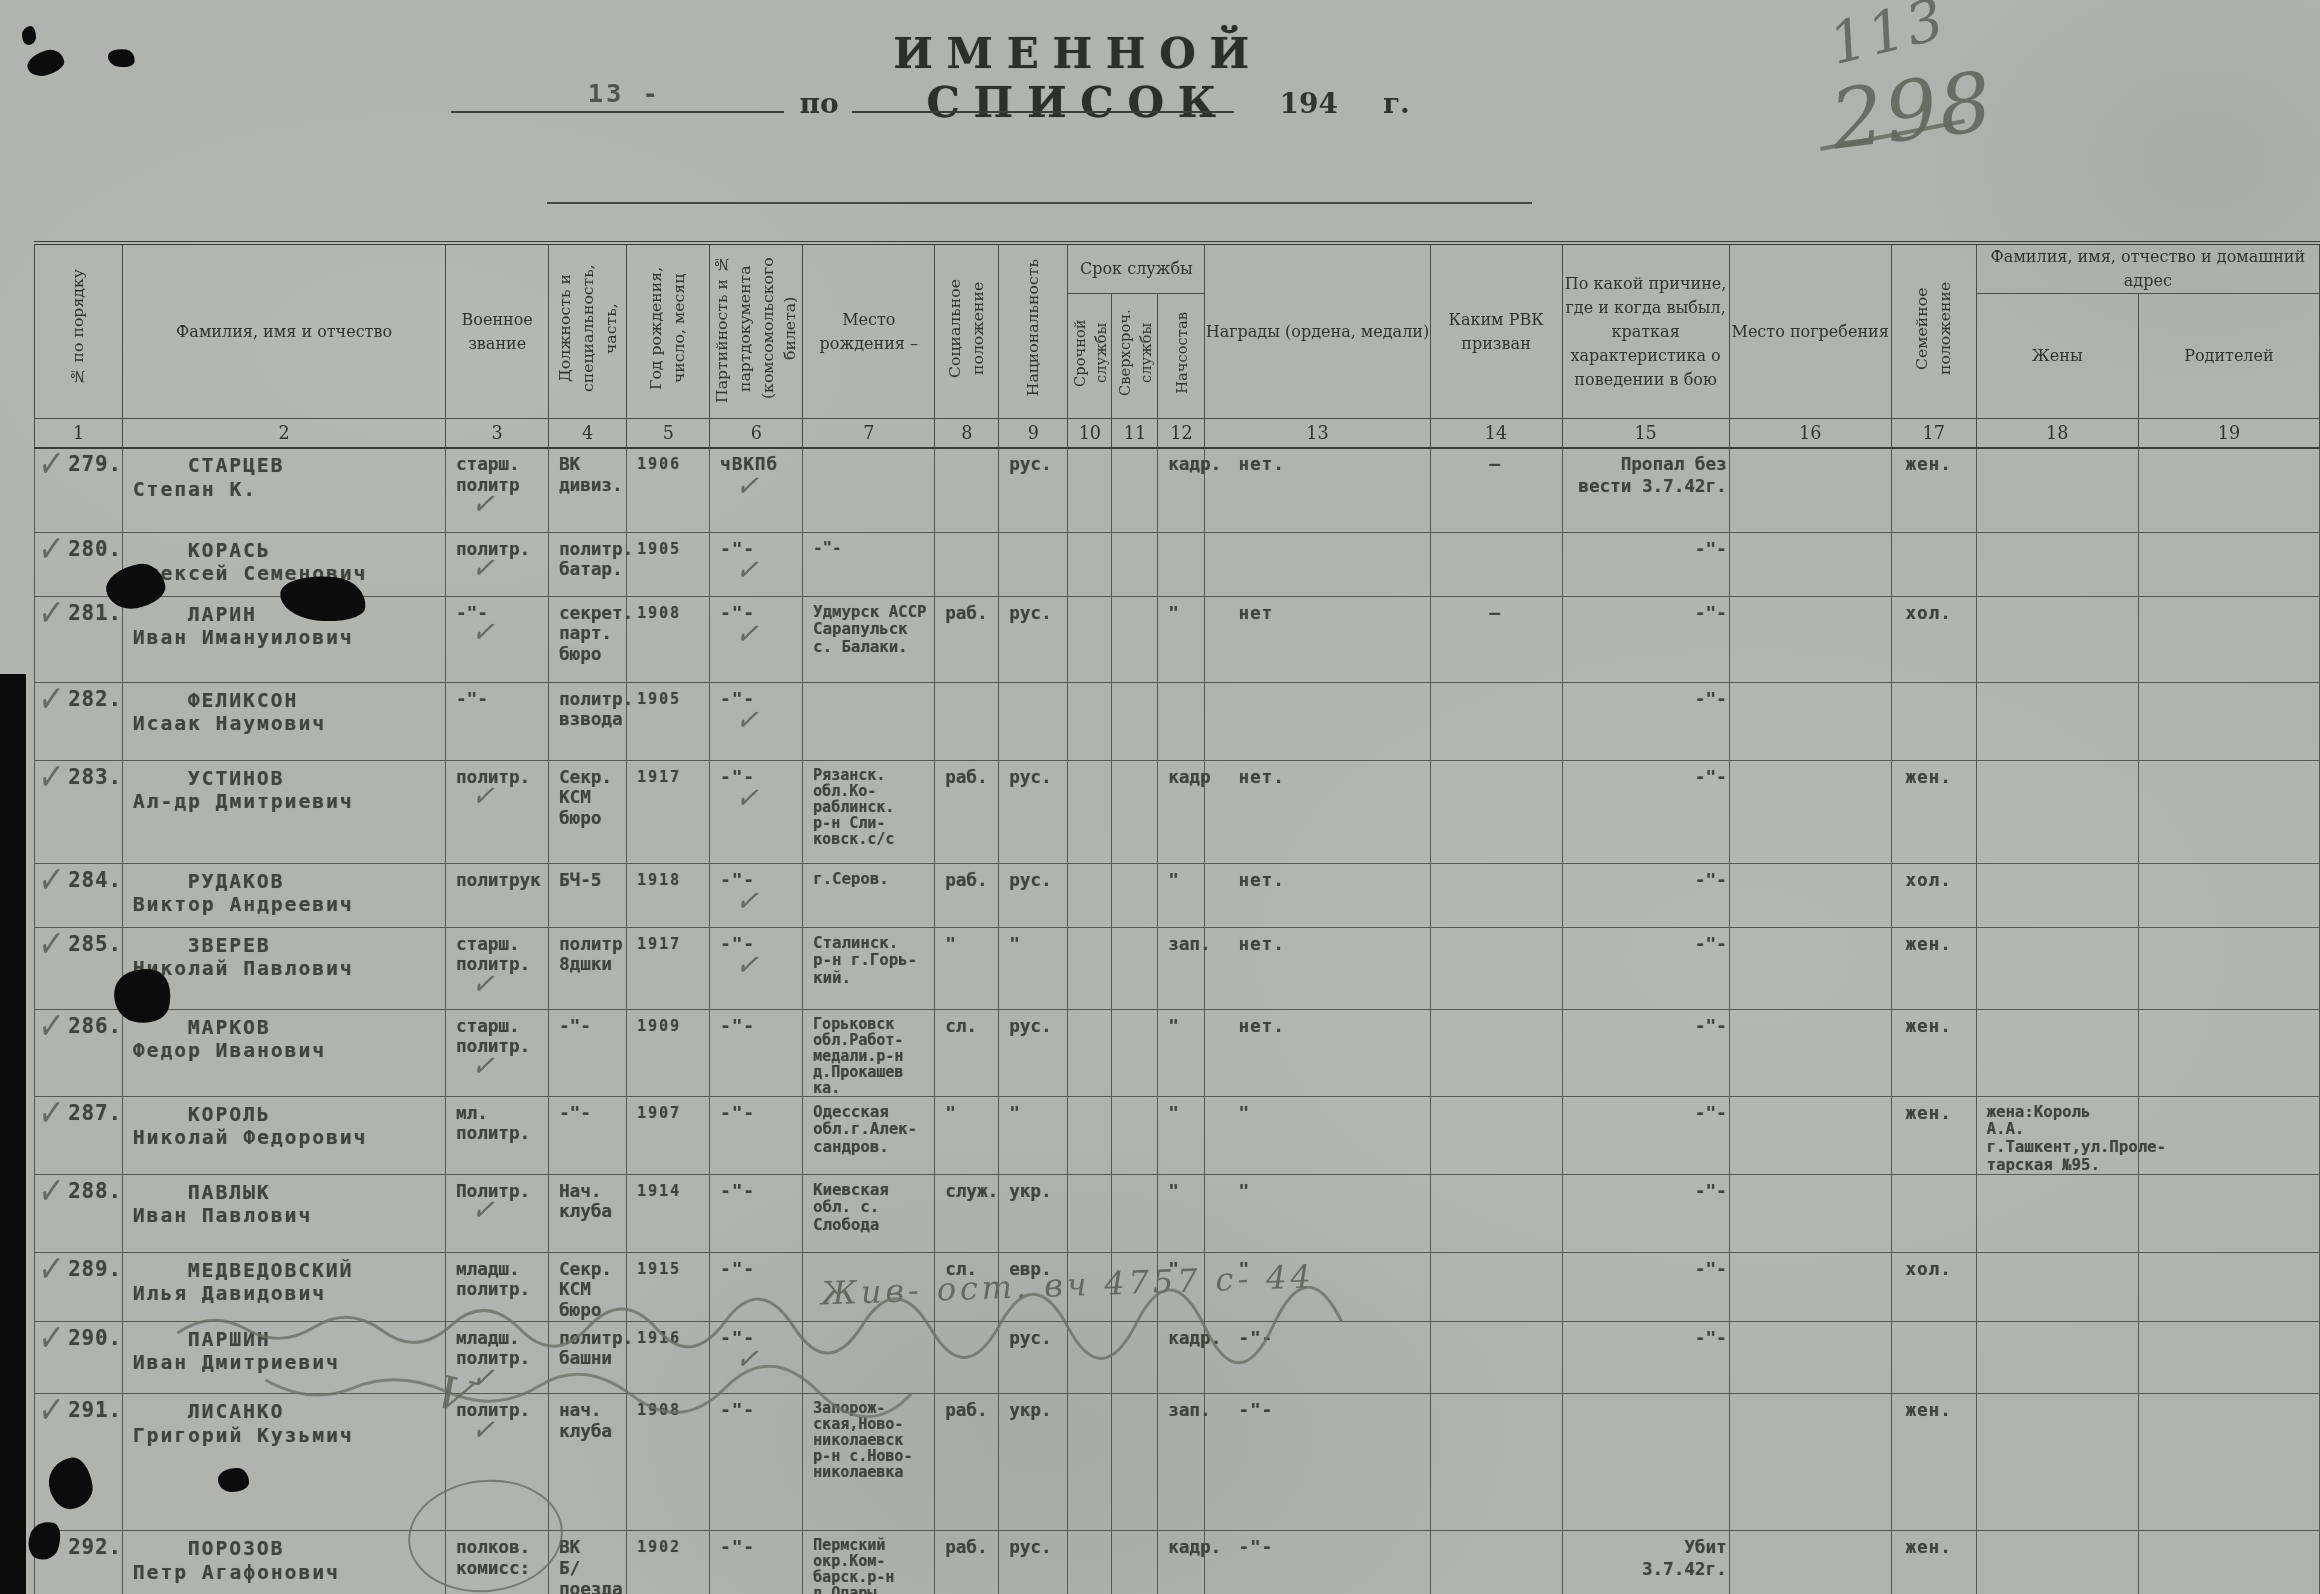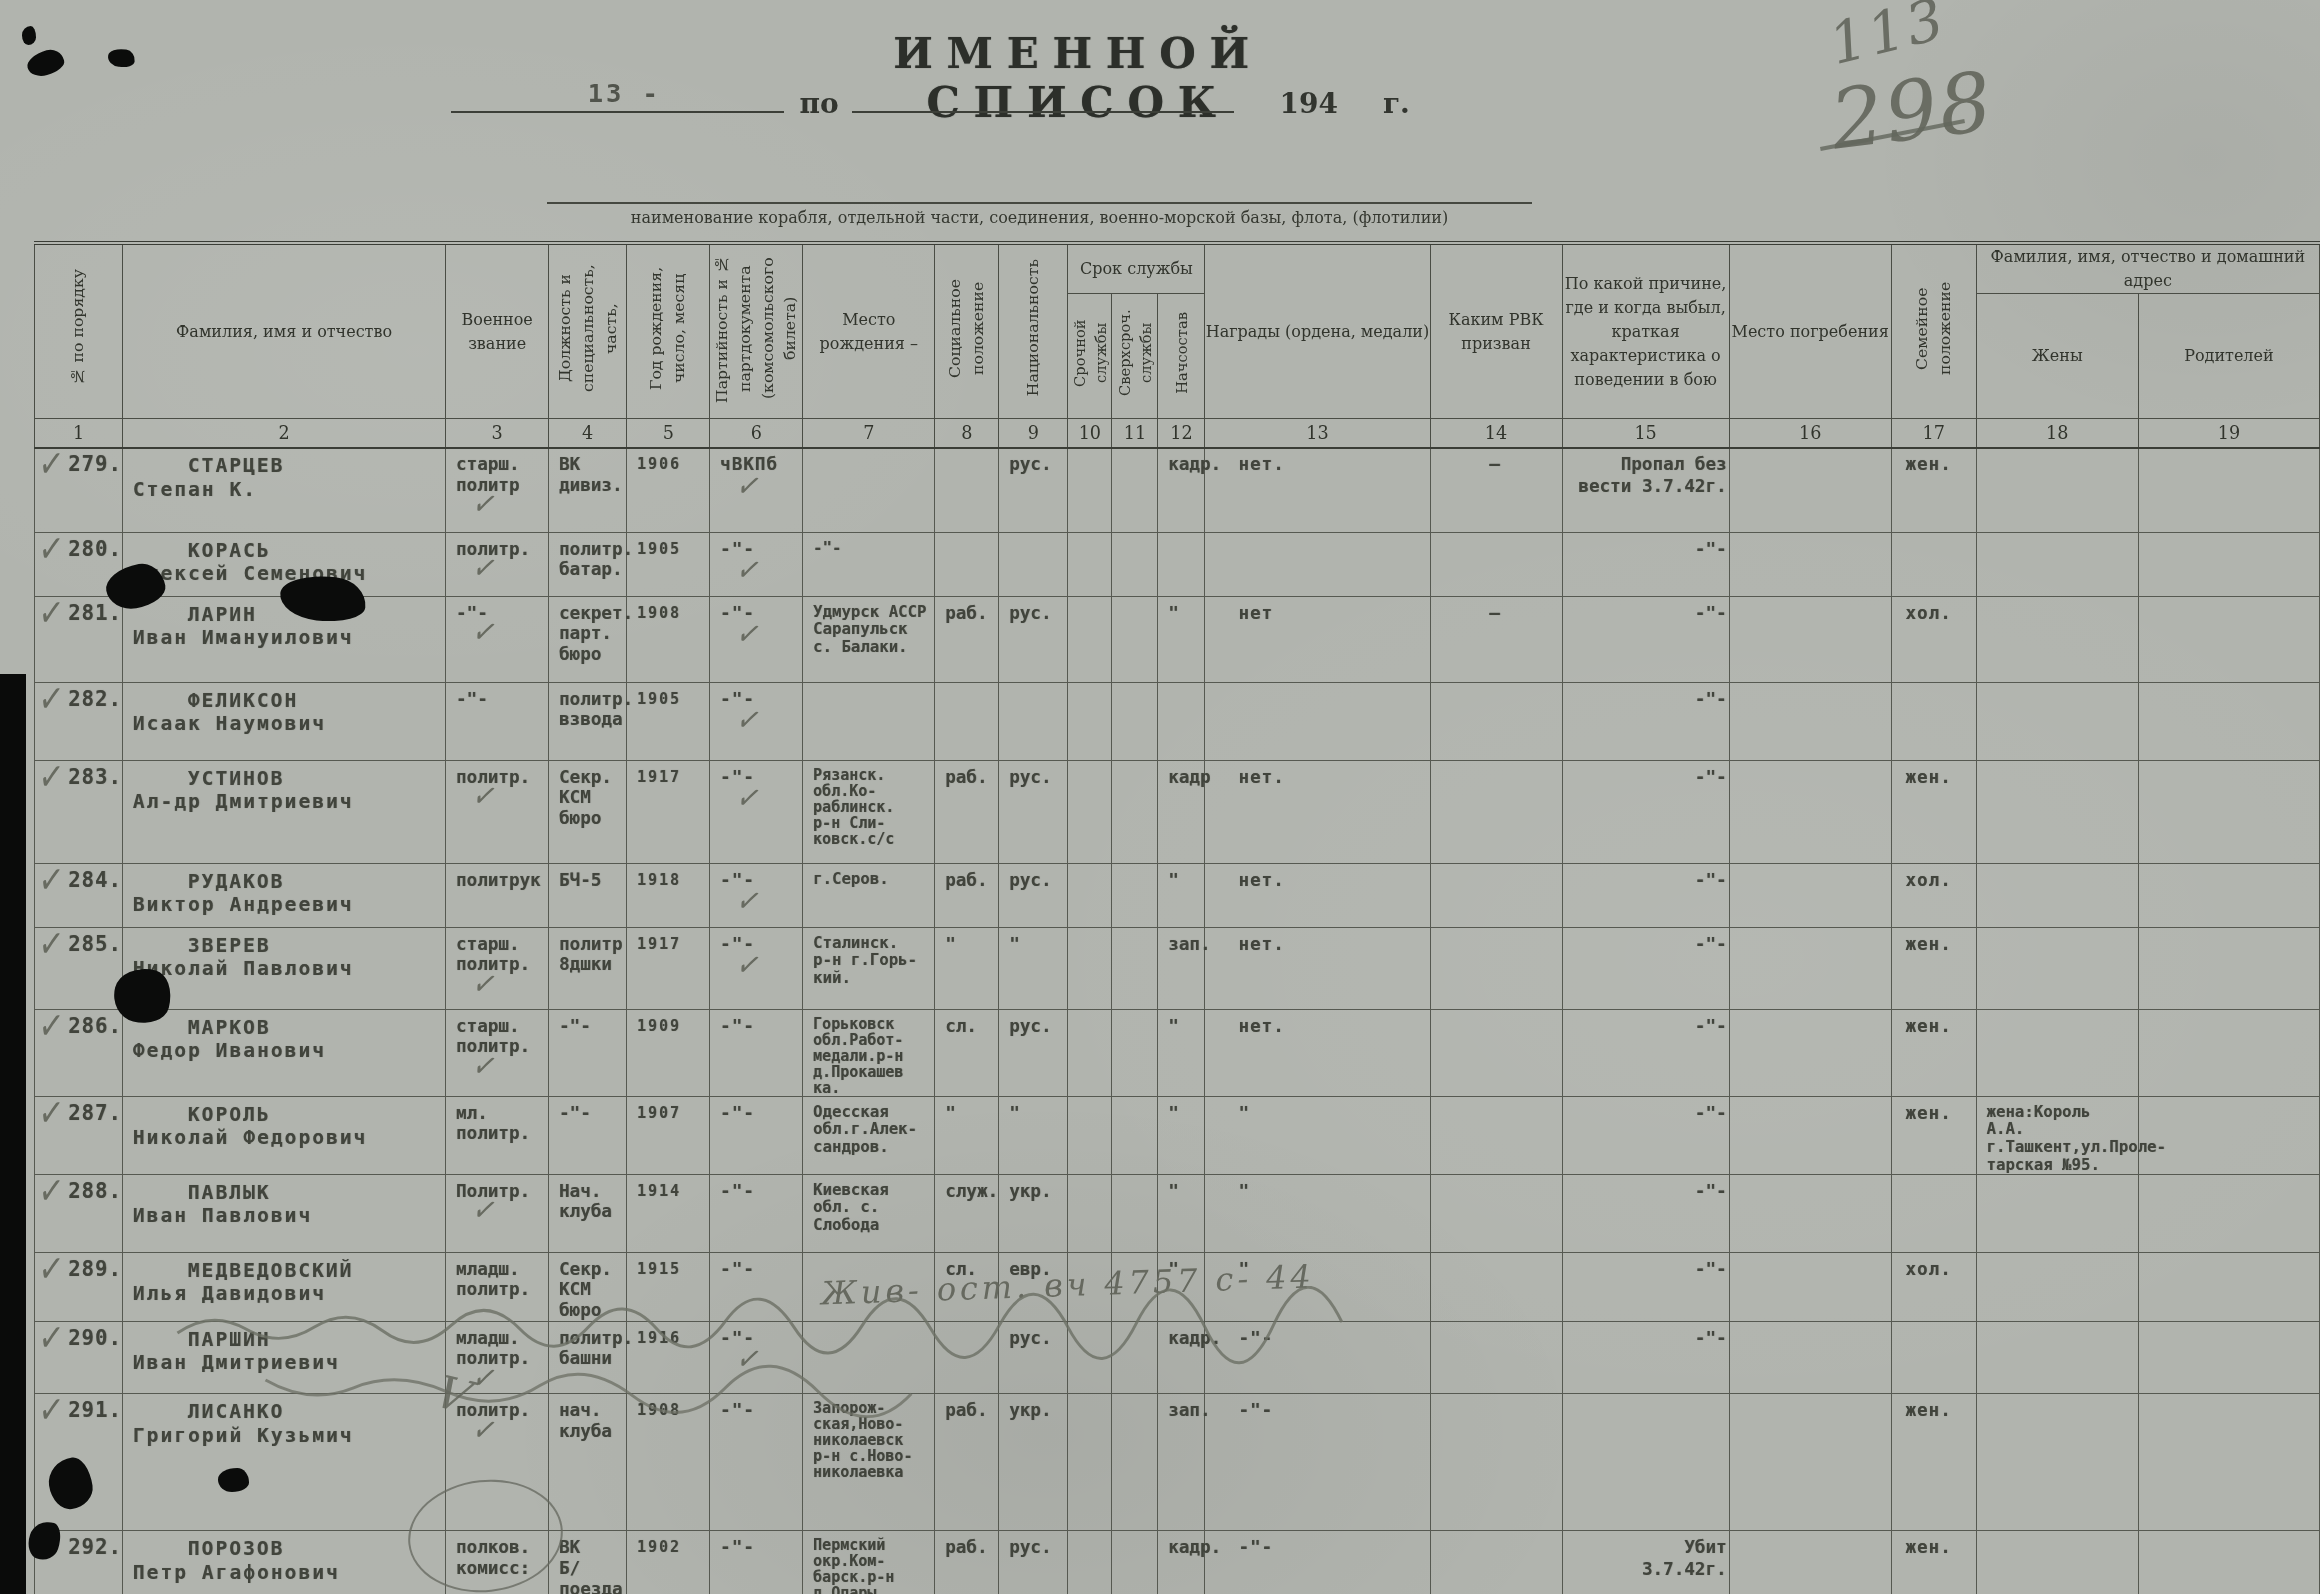--- a/index.html
+++ b/index.html
@@ -130,21 +130,20 @@
 </head>
 <body>
 
 <div class="page">
 
   <div class="title">ИМЕННОЙ СПИСОК</div>
 
   <div class="subtitle"><span class="fill fill1"><span class="from-note">13 -</span></span><span class="seg sub-po">по</span><span class="fill fill2"></span><span class="seg sub-year">194</span><span class="seg sub-g">г.</span></div>
 
   <div class="caption-rule"></div>
-  <div class="caption">наименование корабля, отдельной части, соединения, военно-морской базы, флота, (флотилии)</div>
 
 
   <div class="hw folio">113</div>
   <div class="hw bignum">298</div>
   <div class="bignum-strike"></div>
 
   <table class="doc-table">
     <colgroup>
       <col class="c1">
         <col class="c2">

